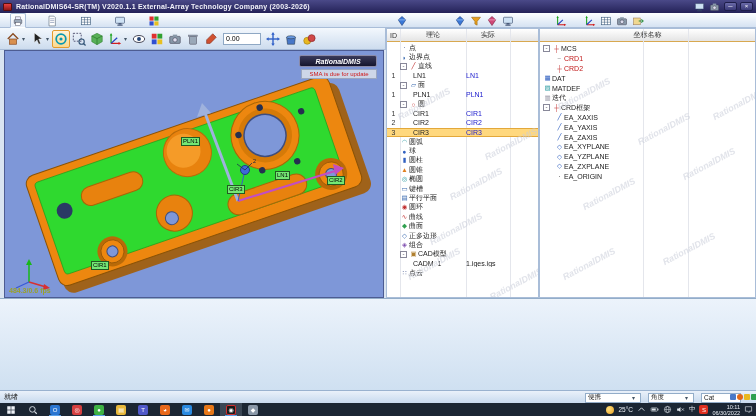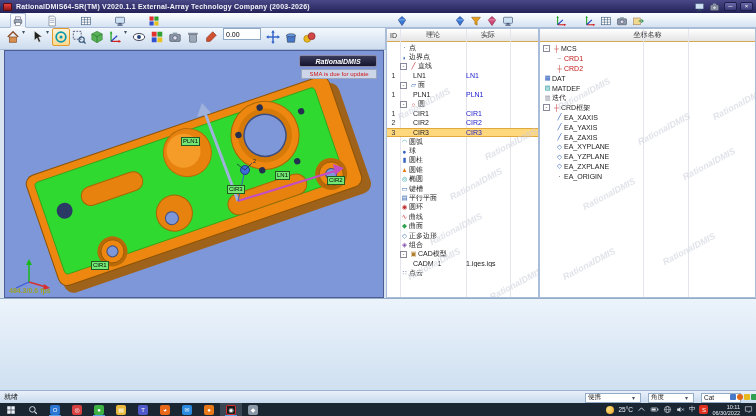--- a/index.html
+++ b/index.html
@@ -18,21 +18,21 @@
   
   .tabrow{position:absolute;left:0;top:13px;width:756px;height:15px;
     background:linear-gradient(#fcfeff,#d5e2f2);border-bottom:1px solid #a9bdd8}
   .strip{display:flex;align-items:center;gap:4px}
   .tbi{display:inline-flex;width:16px;height:15px;align-items:center;justify-content:center;border:1px solid transparent}
   .tbi svg{width:12px;height:12px}
   .tbi.sel{border:1px solid #e39b2d;background:linear-gradient(#fff3d8,#fbd98e);border-radius:2px}
   .tbi.tab.on{background:linear-gradient(#ffffff,#e8f0fa);border:1px solid #a9bdd8;border-bottom-color:#fff;border-radius:2px 2px 0 0}
   .caret{font-size:6px;color:#456;width:6px;display:inline-block}
   
-  .toolbar{position:absolute;left:0;top:28px;width:386px;height:22px;display:flex;align-items:flex-start;padding:0 4px;
+  .toolbar{position:absolute;left:0;top:28px;width:386px;height:22px;display:flex;align-items:center;padding:0 4px;
     background:linear-gradient(#f3f8fd,#cddcee);border-bottom:1px solid #a9bdd8;border-right:1px solid #a9bdd8}
   .toolbar .tbi{width:18px;height:18px}
   .toolbar .tbi svg{width:14px;height:14px}
   .zoomin{width:38px;height:12px;border:1px solid #8fa8c4;background:#fff;font-size:7px;padding:0 2px;margin:0 3px}
   
   .viewport{position:absolute;left:4px;top:50px;width:380px;height:248px;background:#7E97D8;border:1px solid #4d5c92;overflow:hidden}
   .vtag{position:absolute;background:#74e874;border:1px solid #225a22;color:#000;font-size:6px;line-height:7px;padding:0 1px;z-index:5}
   .badge{position:absolute;left:294px;top:4px;width:78px;height:12px;background:linear-gradient(#3a3a5a,#15152e);
      border:1px solid #8a8aa8;border-radius:2px;color:#fff;font-size:7px;font-style:italic;font-weight:bold;
      display:flex;align-items:center;justify-content:center}

